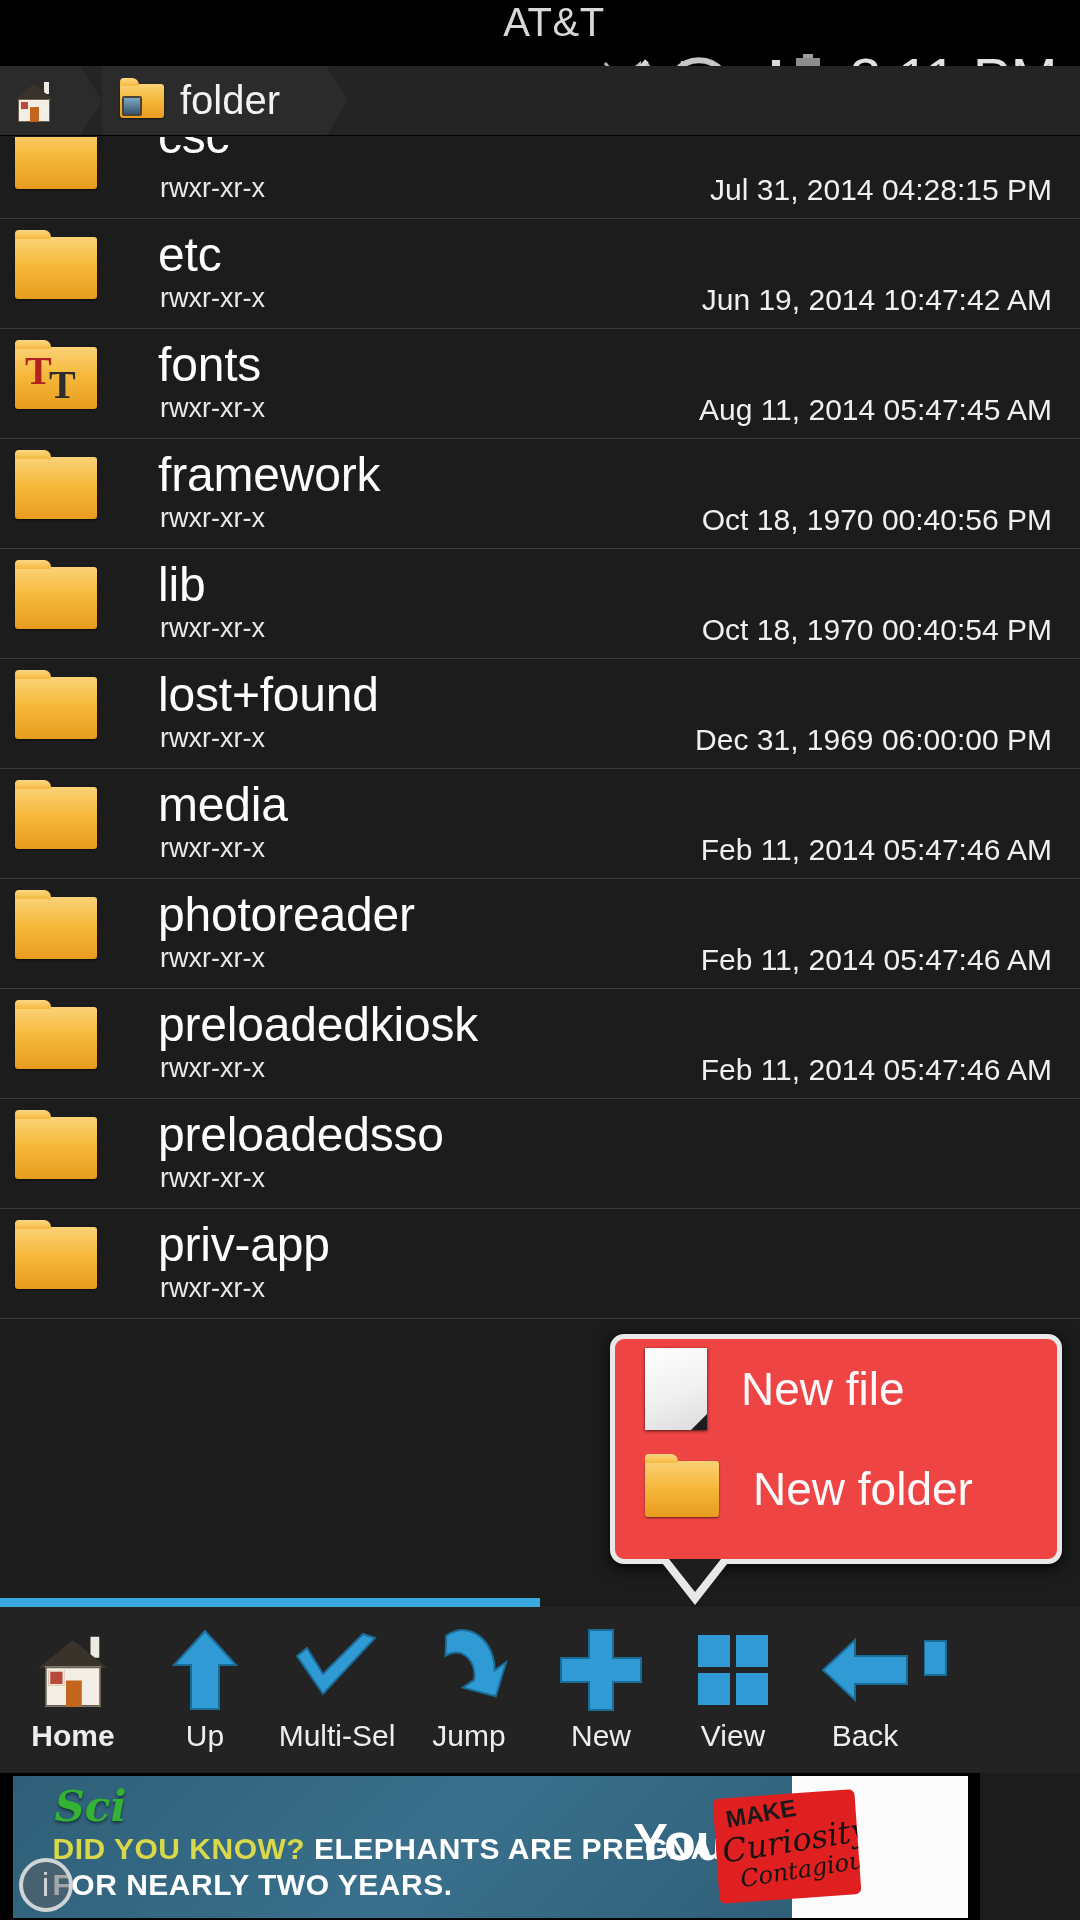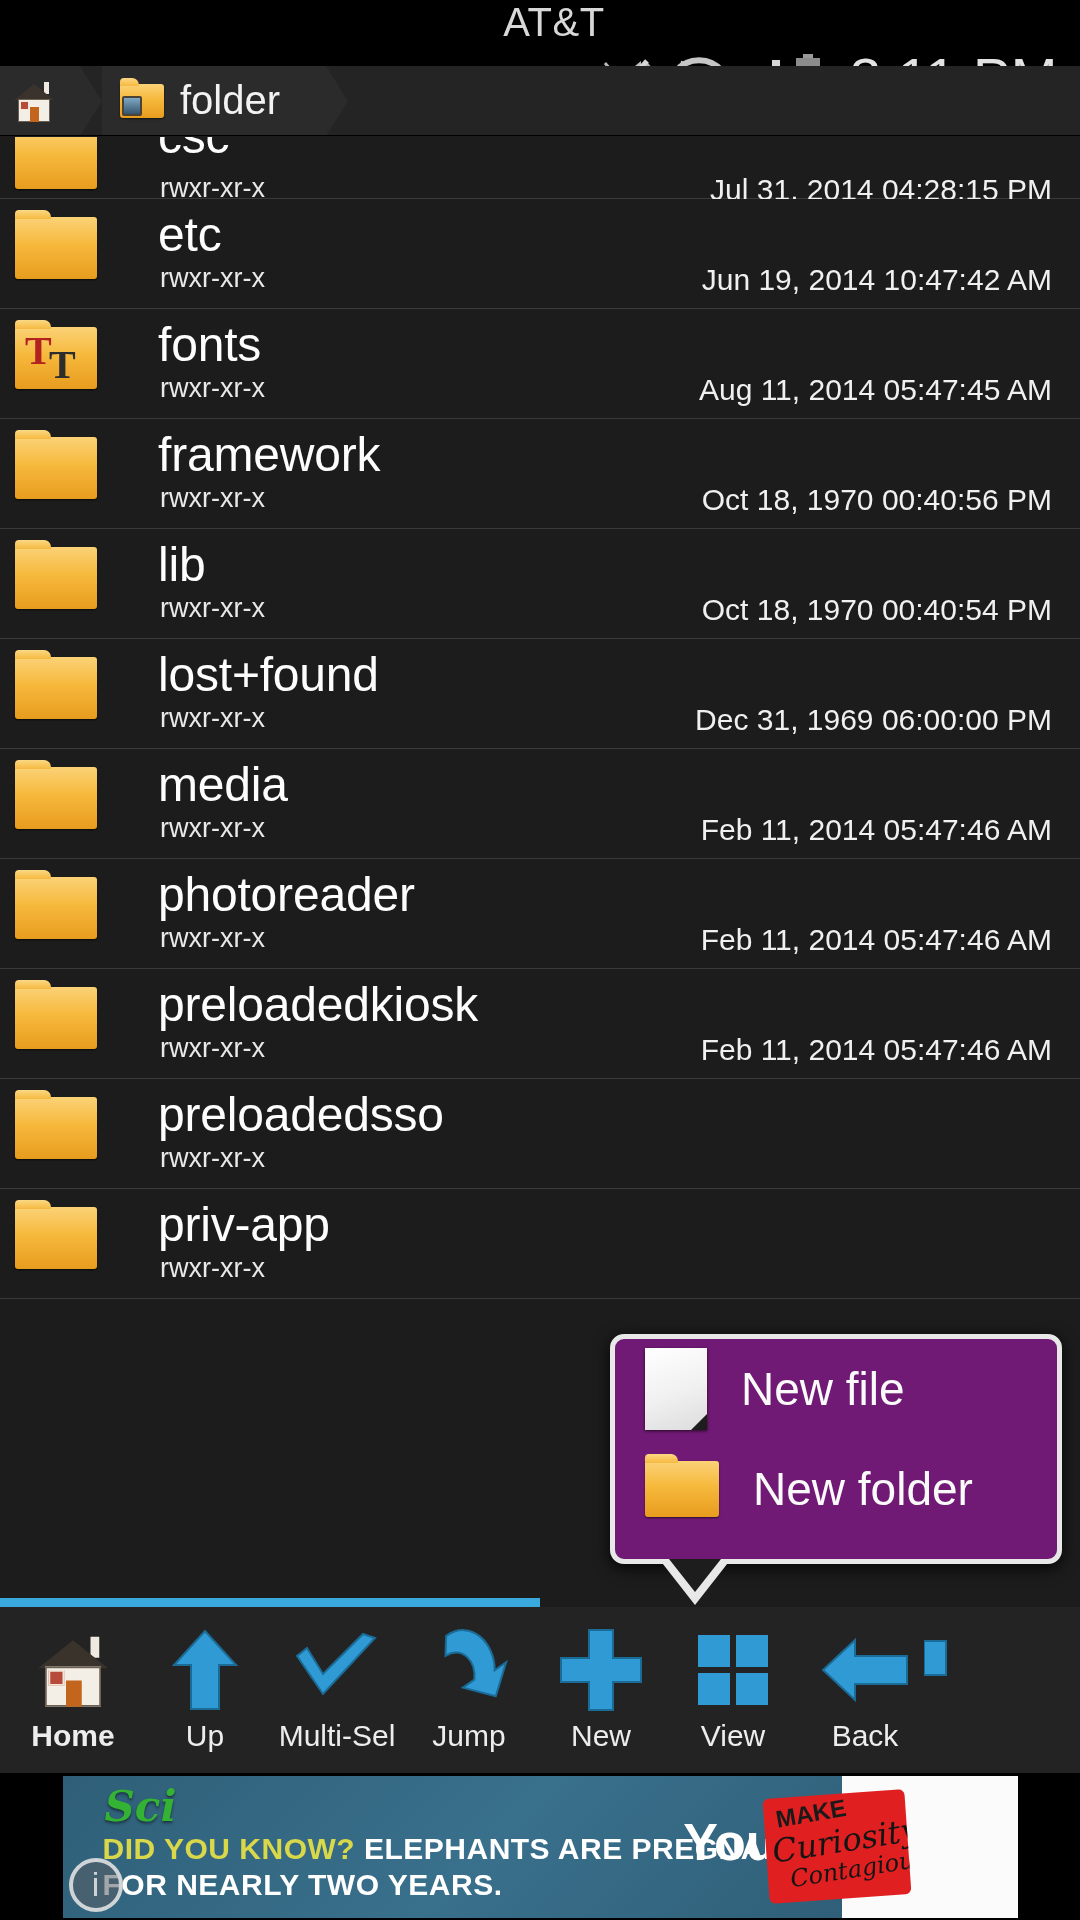--- a/index.html
+++ b/index.html
@@ -94,21 +94,21 @@
 
   
   .list {
     position:absolute; top:137px; left:0; width:1080px; height:1461px;
     overflow:hidden; background:#1c1c1c;
   }
   .row {
     position:relative; height:110px; border-bottom:1px solid #3a3a3a;
     background:#1c1c1c;
   }
-  .row.first { height:62px; border-bottom:1px solid #3a3a3a; }
+  .row.first { height:82px; border-bottom:1px solid #3a3a3a; }
   .row-icon {
     position:absolute; left:15px; top:18px;
     width:82px; height:62px;
   }
   .row.first .row-icon { top:-10px; }
   .row-name {
     position:absolute; left:158px; top:8px;
     color:#fdfdfd; font-size:48px; white-space:nowrap;
     letter-spacing:-0.2px;
   }
@@ -129,21 +129,21 @@
     position:absolute; left:10px; top:4px;
     font-family:"Liberation Serif", serif; font-weight:bold;
     line-height:1;
   }
   .ttmark .t1 { color:#b2231f; font-size:40px; position:absolute; left:0; top:0; }
   .ttmark .t2 { color:#2d2d2d; font-size:40px; position:absolute; left:24px; top:14px; }
 
   
   .popup {
     position:absolute; left:610px; top:1334px; width:452px; height:230px;
-    background:#701a75;
+    background:#ef4444;
     border:5px solid #e8e8e8;
     border-radius:14px;
     box-shadow:0 4px 16px rgba(0,0,0,.85);
     z-index:50;
   }
   .popup-item {
     display:flex; align-items:center; height:100px; padding-left:30px;
   }
   .popup-label { color:#fafafa; font-size:46px; margin-left:34px; }
   .doc-icon {
@@ -190,21 +190,21 @@
     display:flex; flex-direction:column; align-items:center; justify-content:center;
     margin-left:14px;
   }
   .tb-item:first-child { margin-left:14px;font-weight:bold; }
   .tb-ico { height:86px; display:flex; align-items:center; justify-content:center; }
   .tb-lbl { color:#ededed; font-size:30px; margin-top:6px; }
   .tb-clip { width:30px; flex:none; }
 
   
   .ad {
-    position:absolute; left:0; top:1773px; width:1080px; height:147px;
+    position:absolute; left:0; top:1773px; width:980px; height:147px;
     background:#000; display:flex; align-items:center; justify-content:center;
   }
   .ad-inner {
     position:relative; width:955px; height:142px;
     background:linear-gradient(135deg,#2f5f78 0%,#39708c 45%,#2c5870 100%);
     display:flex; align-items:center; overflow:hidden;
   }
   .ad-white {
     position:absolute; right:0; top:0; width:176px; height:142px; background:#fbfbfb;
   }

